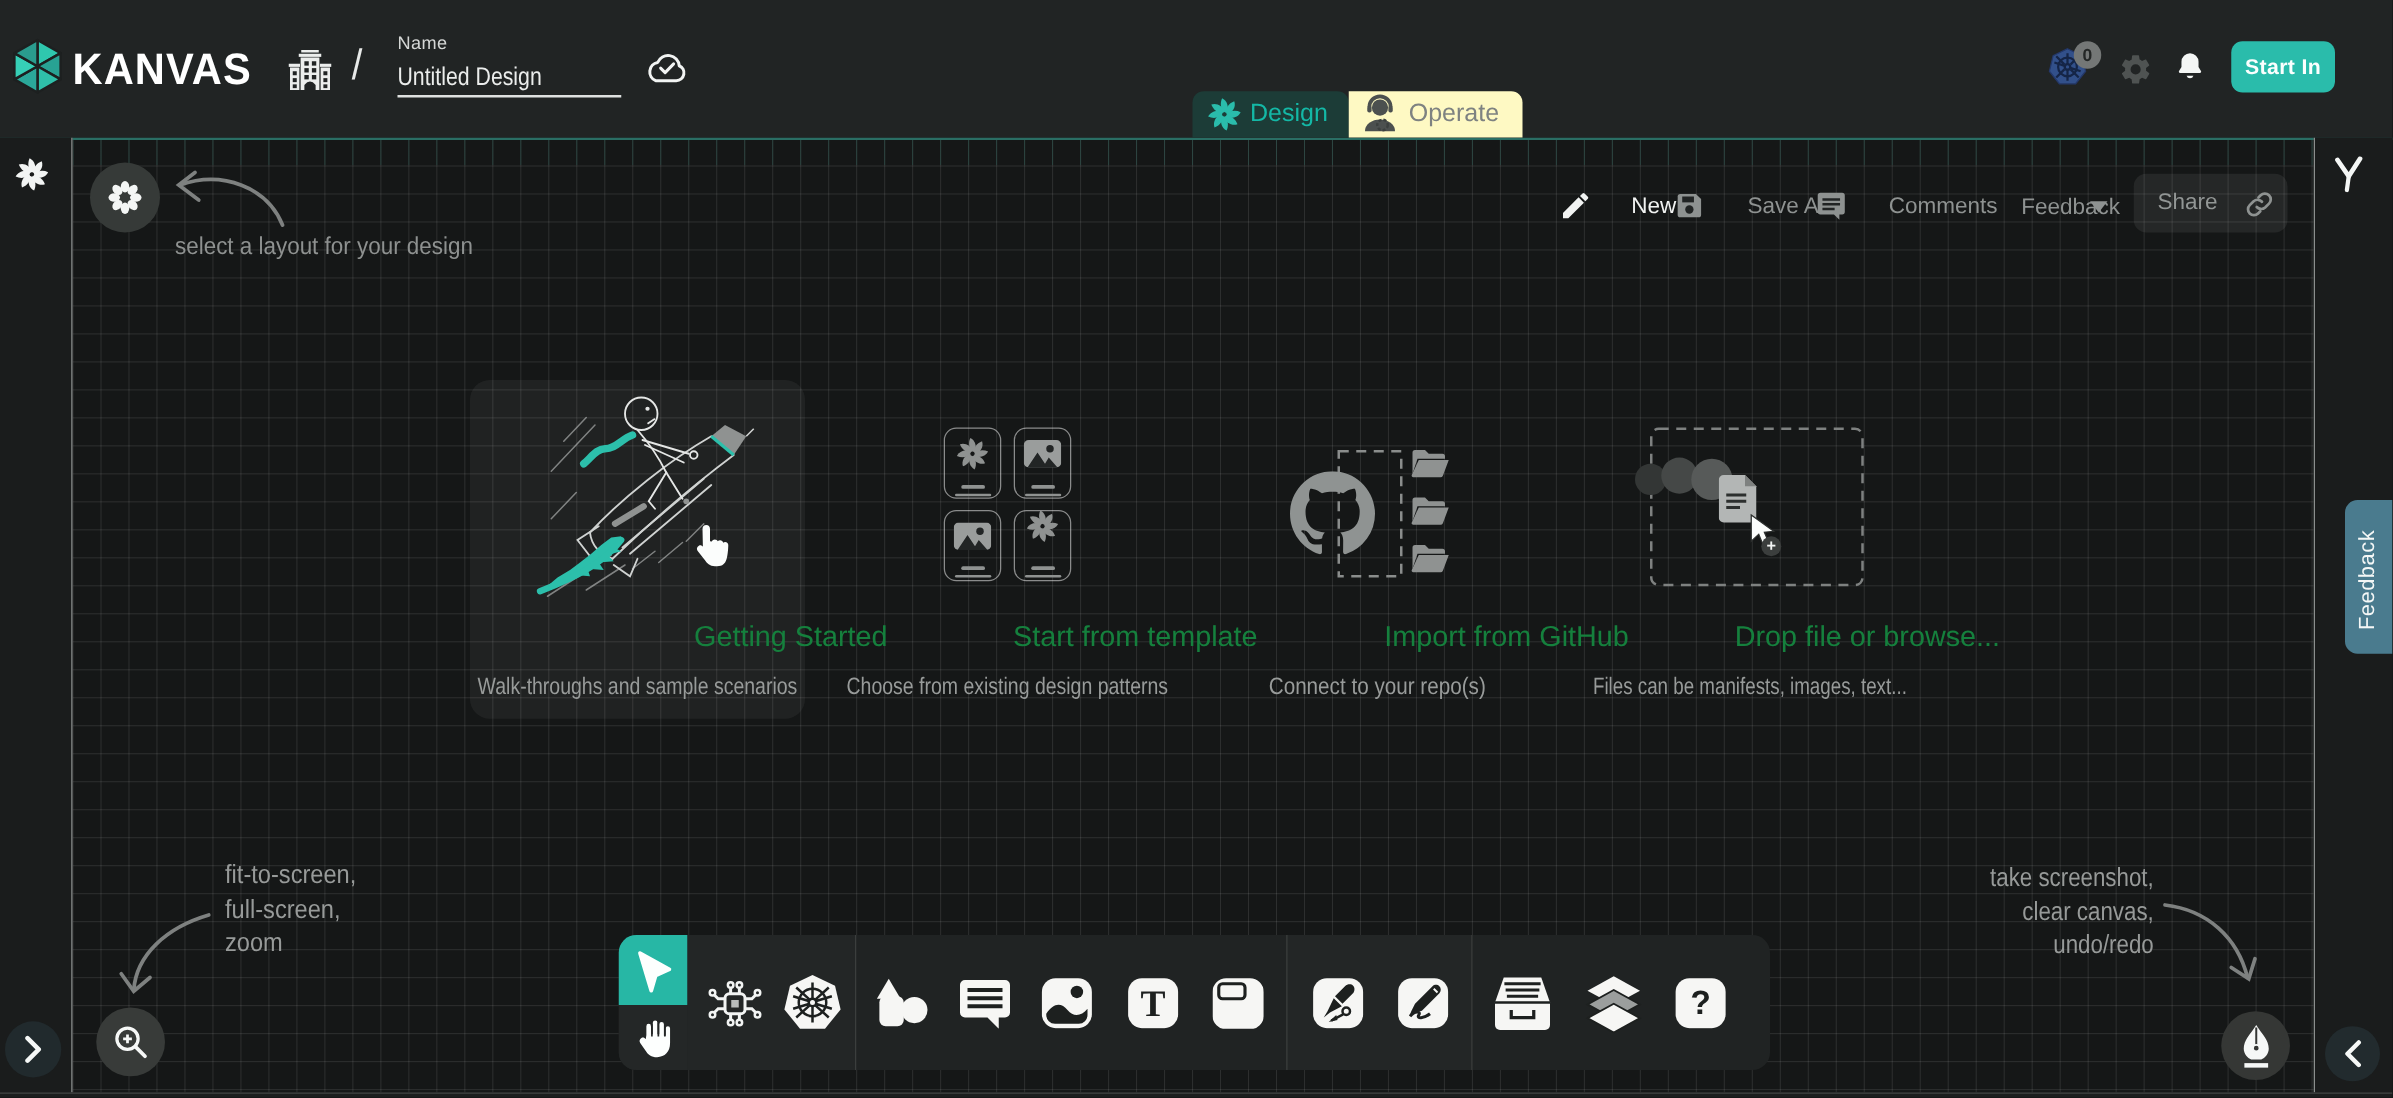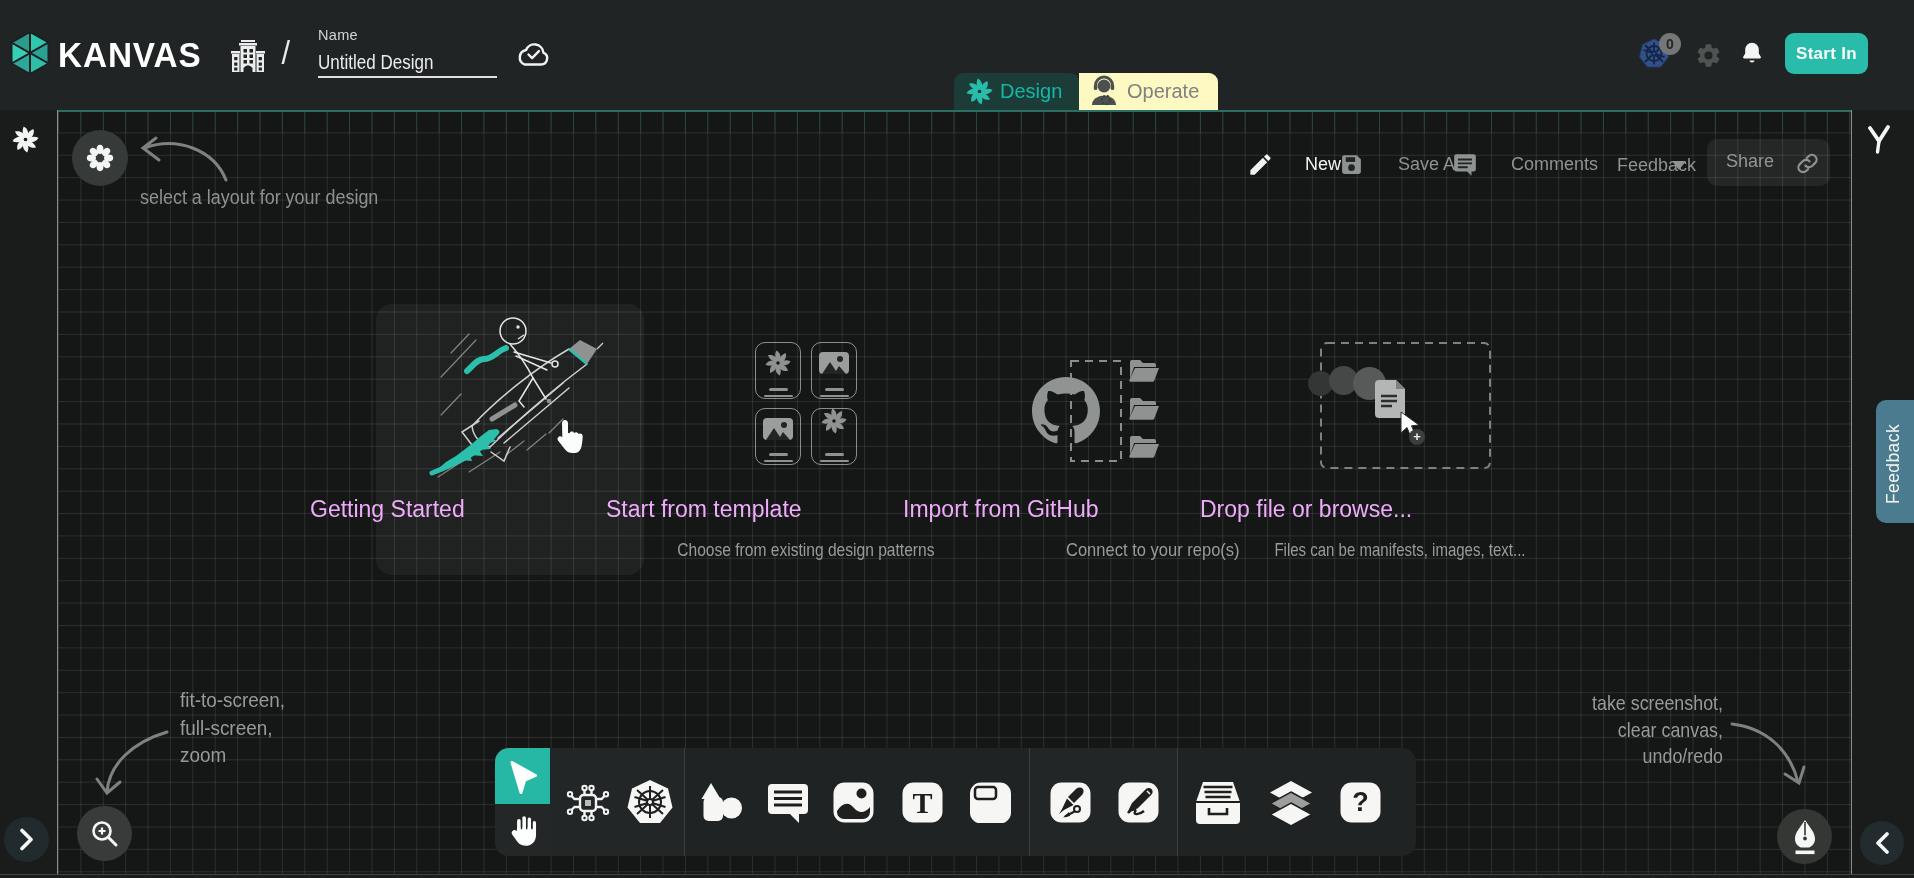--- a/index.html
+++ b/index.html
@@ -46,21 +46,21 @@
   #act-new-t { left:1281px; color:#f1f3f2; font-weight:500;}
   #act-saveas-t { left:1374px; color:#8e9291;}
   #act-comments-t { left:1487px; color:#8e9291;}
   #act-actions-t { left:1593px; color:#8e9291; top:155px;}
   #share-btn { position:absolute; left:1707px; top:139px; width:123px; height:47px; border-radius:10px;
      background:rgba(255,255,255,0.07); }
   #share-btn span { position:absolute; left:19px; top:12px; font-size:18px; color:#929695;}
 
   
   #card-gs { position:absolute; left:376px; top:304px; width:268px; height:271px; border-radius:16px; background:rgba(255,255,255,0.05); }
-  .coltitle { position:absolute; top:496px; font-size:23px; color:#f0abfc; text-align:left; width:400px;}
+  .coltitle { position:absolute; top:496px; font-size:23px; color:#15803d; text-align:right; width:400px;}
   .colsub   { position:absolute; top:539px; font-size:19px; color:#989b9a; text-align:center; width:400px;}
   .colsub span { display:inline-block; transform:scaleX(0.82); transform-origin:center top; white-space:nowrap;}
 
   .tile { position:absolute; width:46px; height:57px; border:1.5px solid rgba(255,255,255,0.5); border-radius:10px; }
 
   
   #btoolbar { position:absolute; left:495px; top:748px; width:921px; height:108px; border-radius:14px; background:#202323; }
   .tb-div { position:absolute; top:0; width:1px; height:108px; background:#3b3e3d; }
   #tile-cursor { position:absolute; left:0; top:0; width:55px; height:56px; background:#27b7a5; border-radius:14px 0 0 0;}
   #tile-hand   { position:absolute; left:0; top:56px; width:55px; height:52px; background:#242727; border-radius:0 0 0 14px;}
@@ -125,24 +125,25 @@
   <div class="actrow" id="act-saveas-t">Save As</div>
   <div class="actrow" id="act-comments-t">Comments</div>
   <div class="actrow" id="act-actions-t">Feedback</div>
   <div id="share-btn">
       <span>Share</span>
     </div>
 
   <div id="card-gs"></div>
 
   <div class="coltitle" style="left:310px;">Getting Started</div>
+  <div class="colsub" style="left:310px;"><span>Walk-throughs and sample scenarios</span></div>
   <div class="coltitle" style="left:606px;">Start from template</div>
   <div class="colsub" style="left:606px;"><span>Choose from existing design patterns</span></div>
   <div class="coltitle" style="left:903px;">Import from GitHub</div>
-  <div class="colsub" style="left:953px;"><span style="transform:scaleX(0.87);">Connect to your repo(s)</span></div>
+  <div class="colsub" style="left:902px;"><span style="transform:scaleX(0.87);">Connect to your repo(s)</span></div>
   <div class="coltitle" style="left:1200px;">Drop file or browse...</div>
   <div class="colsub" style="left:1200px;"><span style="transform:scaleX(0.79);">Files can be manifests, images, text...</span></div>
 
   <div id="fit-text">fit-to-screen,<br>full-screen,<br>zoom</div>
   <div id="shot-text">take screenshot,<br>clear canvas,<br>undo/redo</div>
 
   <div id="btoolbar">
     <div id="tile-cursor">
       <svg style="position:absolute;left:0px;top:0px;" width="55" height="55" viewBox="0 0 55 55">
         <path d="M17 14.5 L40.5 27.5 L29.5 32.5 L26 44.5 Z" fill="#fdfffe" stroke="#fdfffe" stroke-width="3" stroke-linejoin="round"></path>

